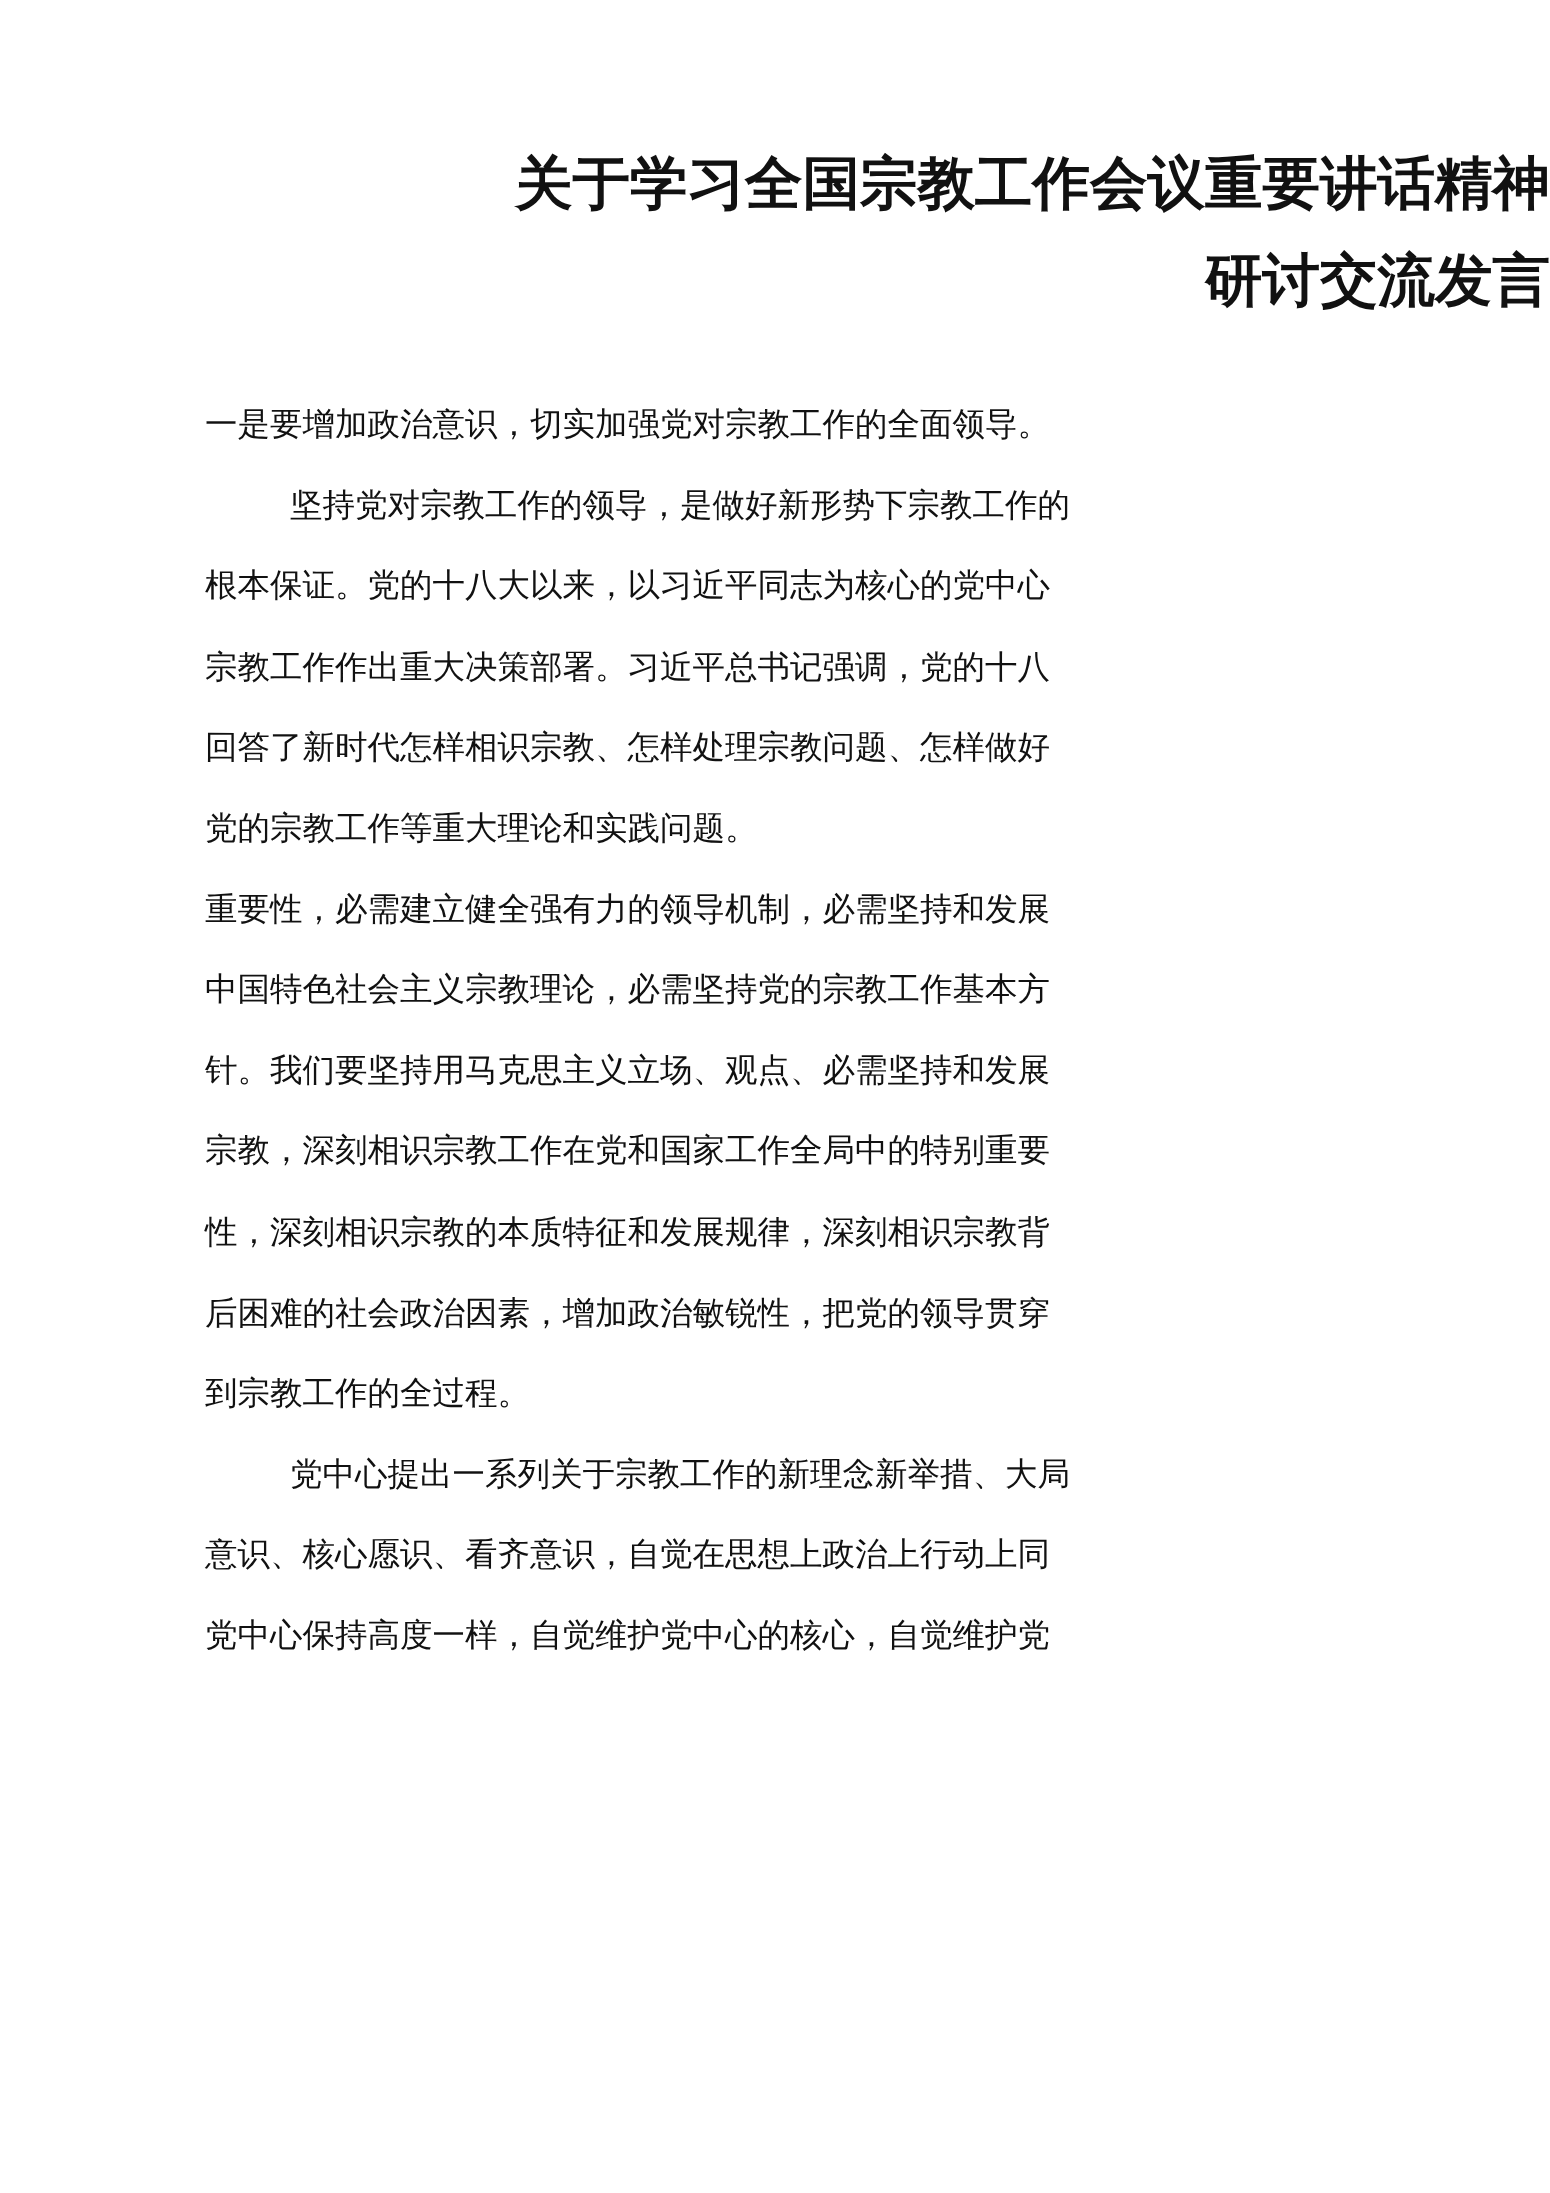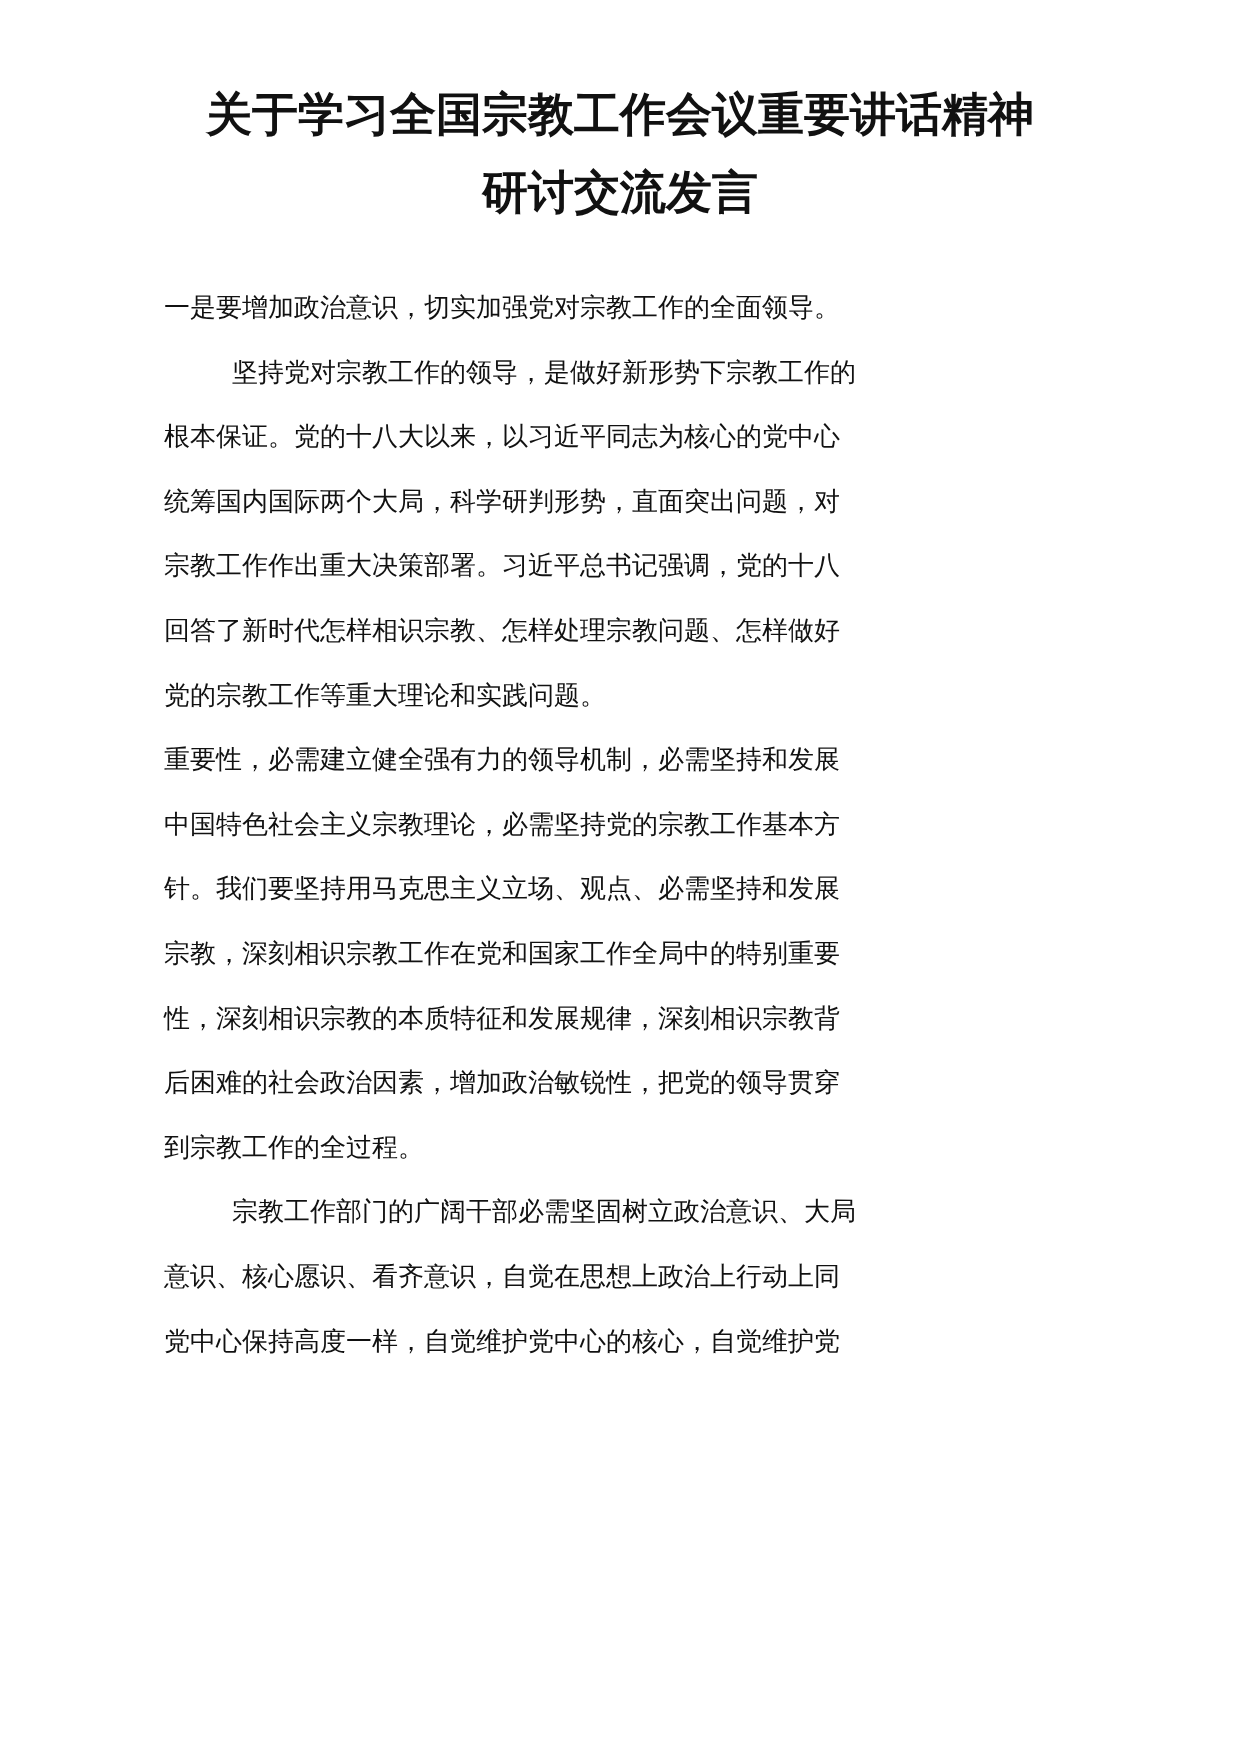--- a/index.html
+++ b/index.html
@@ -14,22 +14,22 @@
   .page {
     position: relative;
     width: 1240px;
     height: 1754px;
     background: var(--page-bg);
     color: var(--text-color);
     font-family: "Liberation Serif", "DejaVu Serif", serif;
     overflow: hidden;
   }
   .title-block {
-    padding-top: 76px;
-    text-align: center;
+    padding-top: 108px;
+    text-align: right;
     font-size: 46px;
     font-weight: bold;
     line-height: 78px;
   }
   .title-line {
     white-space: nowrap;
   }
   .document-body {
     margin: 44px 146px 0 164px;
     font-size: 26px;
@@ -48,28 +48,27 @@
 
 <div class="page">
   <div class="title-block">
     <div class="title-line">关于学习全国宗教工作会议重要讲话精神</div>
     <div class="title-line">研讨交流发言</div>
   </div>
   <div class="document-body">
       <div class="body-line">一是要增加政治意识，切实加强党对宗教工作的全面领导。</div>
       <div class="body-line indent">坚持党对宗教工作的领导，是做好新形势下宗教工作的</div>
       <div class="body-line">根本保证。党的十八大以来，以习近平同志为核心的党中心</div>
-      <div class="body-line">统筹国内国际两个大局，科学研判形势，直面突出问题，对</div>
       <div class="body-line">宗教工作作出重大决策部署。习近平总书记强调，党的十八</div>
       <div class="body-line">回答了新时代怎样相识宗教、怎样处理宗教问题、怎样做好</div>
       <div class="body-line">党的宗教工作等重大理论和实践问题。</div>
       <div class="body-line">重要性，必需建立健全强有力的领导机制，必需坚持和发展</div>
       <div class="body-line">中国特色社会主义宗教理论，必需坚持党的宗教工作基本方</div>
       <div class="body-line">针。我们要坚持用马克思主义立场、观点、必需坚持和发展</div>
       <div class="body-line">宗教，深刻相识宗教工作在党和国家工作全局中的特别重要</div>
       <div class="body-line">性，深刻相识宗教的本质特征和发展规律，深刻相识宗教背</div>
       <div class="body-line">后困难的社会政治因素，增加政治敏锐性，把党的领导贯穿</div>
       <div class="body-line">到宗教工作的全过程。</div>
-      <div class="body-line indent">宗教工作部门的广阔干部必需坚固树立政治意识、大局</div>
+      <div class="body-line indent">党中心提出一系列关于宗教工作的新理念新举措、大局</div>
       <div class="body-line">意识、核心愿识、看齐意识，自觉在思想上政治上行动上同</div>
       <div class="body-line">党中心保持高度一样，自觉维护党中心的核心，自觉维护党</div>
     </div>
 </div>
 
 </body></html>

